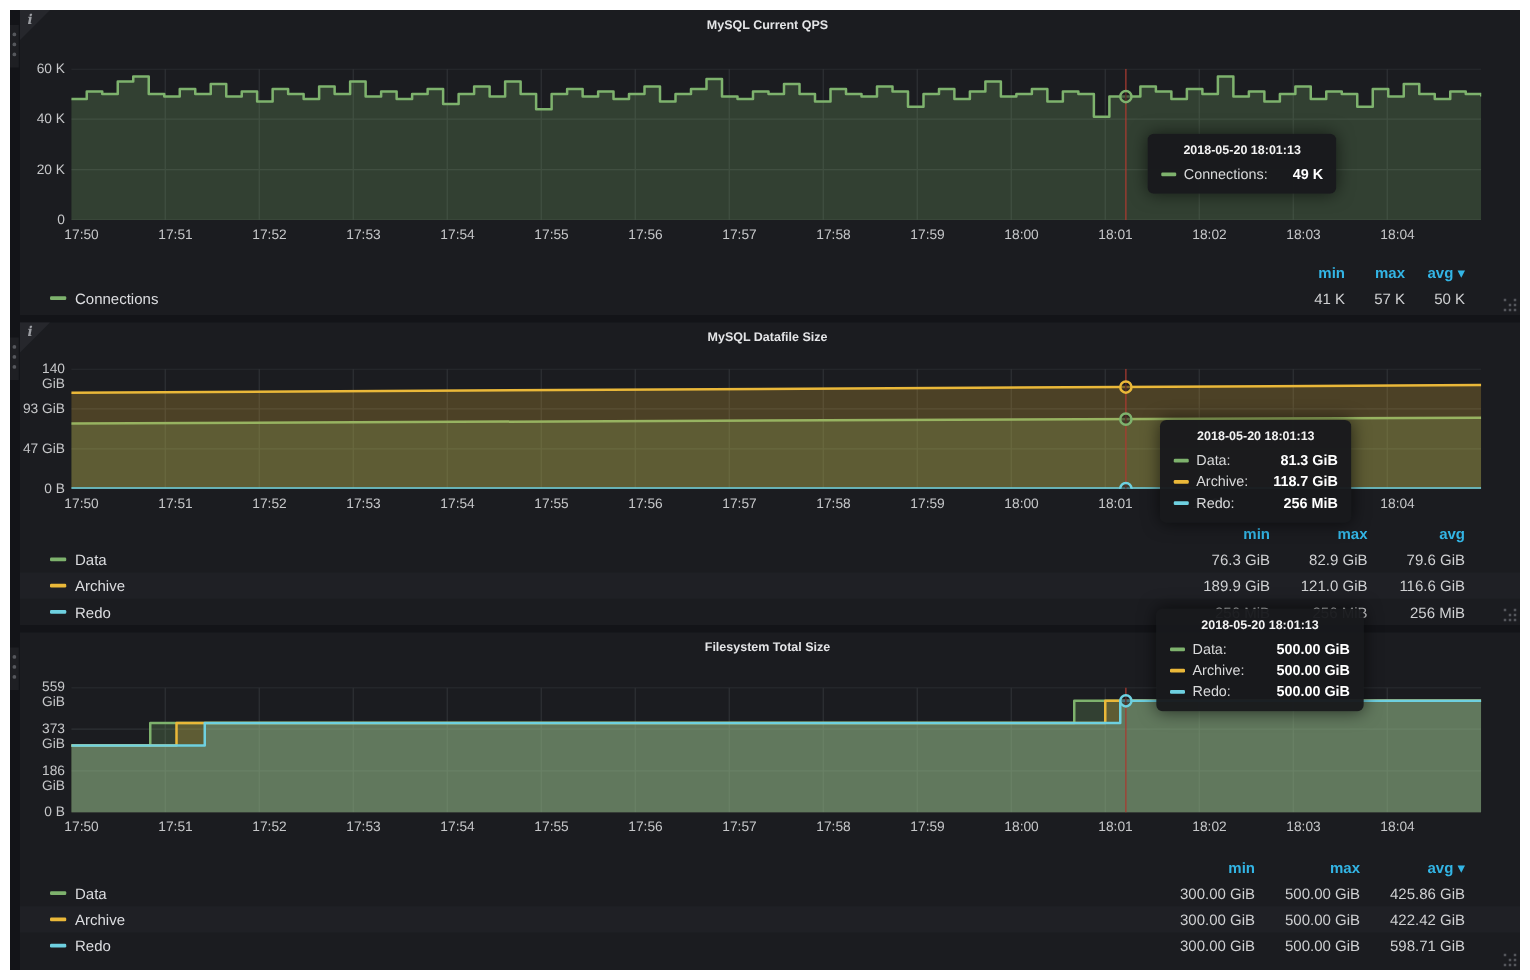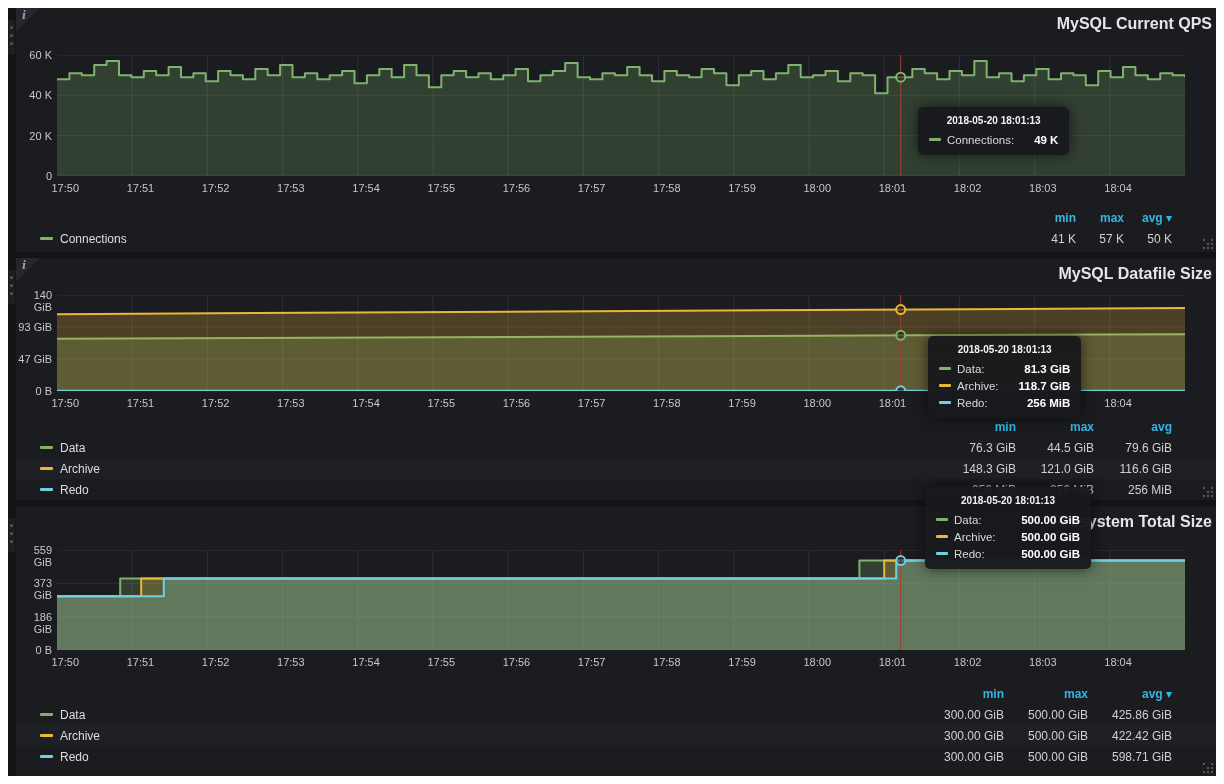--- a/index.html
+++ b/index.html
@@ -14,22 +14,22 @@
   .panel { position:absolute; left:8px; width:1200px; background:#1b1c20; }
   #panel0 { top:0;    height:244px; }
   #panel1 { top:250px; height:242px; }
   #panel2 { top:498px; height:270px; }
 
   .grip { position:absolute; left:0; width:7px; height:34px; background:#1e1f23; }
   #grip0 { top:12px; } #grip1 { top:262px; } #grip2 { top:510px; }
   .grip .dots { position:absolute; left:2px; top:6px; width:3px; height:3px; border-radius:50%;
     background:#55575c; box-shadow:0 8px 0 #55575c, 0 16px 0 #55575c; }
 
-  .panel-title { position:absolute; top:7px; left:0; right:4px; margin:0; text-align:right;
-    font-size:16px; font-weight:bold; color:#e4e5e7; cursor:pointer; }
+  .panel-title { position:absolute; top:7px; left:0; right:4px; margin:0; text-align:center;
+    font-size:10px; font-weight:bold; color:#e4e5e7; cursor:pointer; }
 
   .info { position:absolute; top:0; left:0; width:24px; height:24px; cursor:pointer; }
   .info .tri { position:absolute; top:0; left:0; width:0; height:0;
     border-top:24px solid #26272c; border-right:24px solid transparent; }
   .info .info-i { position:absolute; top:1px; left:6px; font-family:"DejaVu Serif",serif;
     font-style:italic; font-weight:bold; font-size:11px; color:#9b9da2; }
 
   .plot { position:absolute; left:41px; }
   #panel0 .plot { top:47px; width:1128px; height:121px; }
   #panel1 .plot { top:37px; width:1128px; height:96px; }
@@ -214,29 +214,29 @@
           <span class="lstat lh" style="width: 78px;">min</span>
           <span class="lstat lh" style="width: 78px;">max</span>
           <span class="lstat lh" style="width: 78px;">avg</span>
         </div>
         <div class="lrow">
           <span class="lname">
             <span class="ldash" style="background: rgb(126, 178, 109);"></span>
             <span>Data</span>
           </span>
           <span class="lstat" style="width: 78px;">76.3 GiB</span>
-          <span class="lstat" style="width: 78px;">44.5 GiB</span>
+          <span class="lstat" style="width: 78px;">82.9 GiB</span>
           <span class="lstat" style="width: 78px;">79.6 GiB</span>
         </div>
         <div class="lrow striped">
           <span class="lname">
             <span class="ldash" style="background: rgb(234, 184, 57);"></span>
             <span>Archive</span>
           </span>
-          <span class="lstat" style="width: 78px;">148.3 GiB</span>
+          <span class="lstat" style="width: 78px;">189.9 GiB</span>
           <span class="lstat" style="width: 78px;">121.0 GiB</span>
           <span class="lstat" style="width: 78px;">116.6 GiB</span>
         </div>
         <div class="lrow">
           <span class="lname">
             <span class="ldash" style="background: rgb(110, 208, 224);"></span>
             <span>Redo</span>
           </span>
           <span class="lstat" style="width: 78px;">256 MiB</span>
           <span class="lstat" style="width: 78px;">256 MiB</span>

